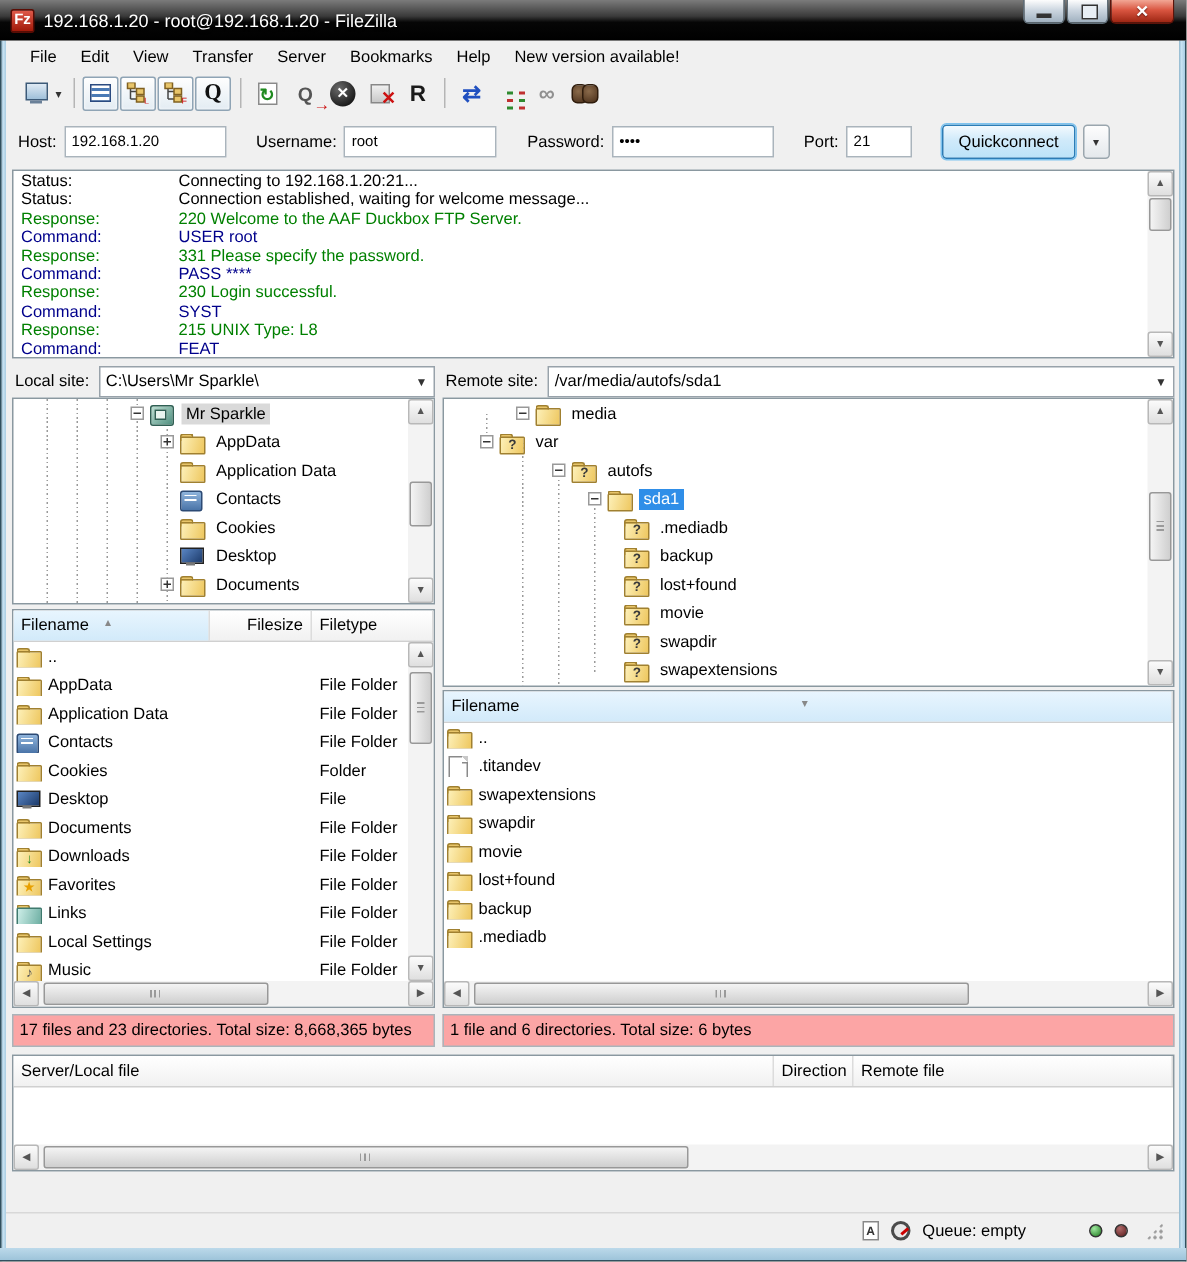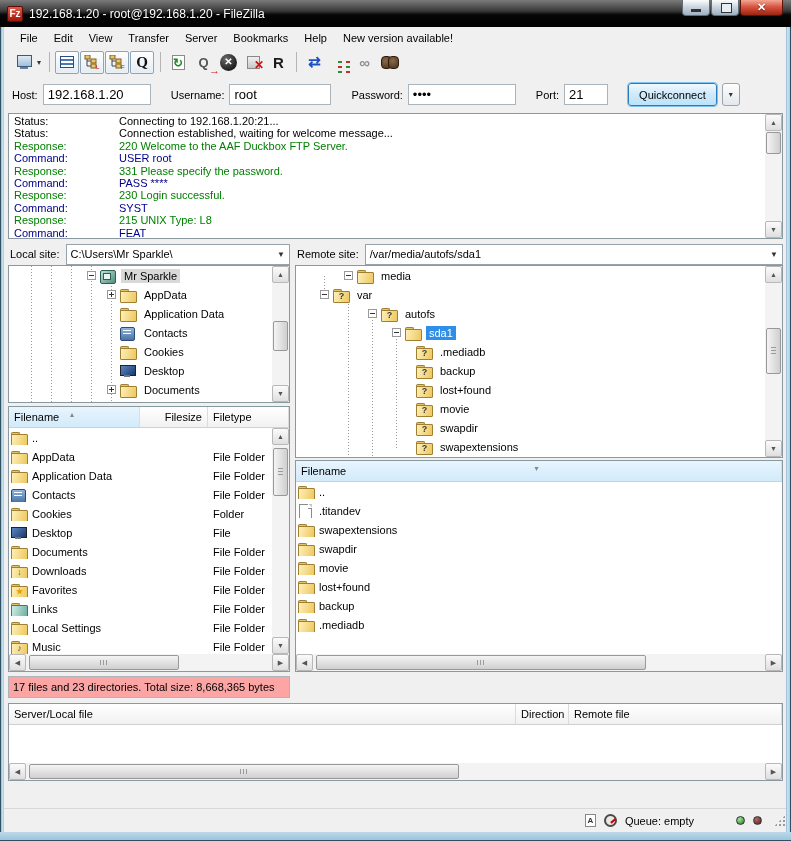--- a/index.html
+++ b/index.html
@@ -59,21 +59,21 @@
     box-shadow:0 5px 0 #c03030, 0 10px 0 #2f8a2f, 8px 0 0 #c03030, 8px 5px 0 #2f8a2f, 8px 10px 0 #c03030;}
   .tb-find::before{ content:"\221E"; font-size:15px; font-weight:bold; color:#909090;}
   .tb-search{ position:relative; width:18px; height:12px;}
   .tb-search::before,.tb-search::after{ content:""; position:absolute; top:0; width:9px; height:11px; border-radius:4px;
     background:radial-gradient(circle at 40% 35%,#8a6a4a,#4a2f1a); border:1px solid #2f1c0c;}
   .tb-search::before{ left:0;} .tb-search::after{ right:0;}
   .mini-tree{ display:block;}
   
   #quickbar{ position:absolute; top:76px; left:4px; right:5px; height:37px; display:flex; align-items:center; padding-left:8px; gap:5px; background:#f0f0f0;}
   #quickbar label{ white-space:nowrap;}
-  #quickbar input{ height:21px; border:1px solid #aab4bc; padding:0 4px; font-family:"Liberation Sans",sans-serif; font-size:13px; background:#fff;}
+  #quickbar input{ height:21px; border:1px solid #aab4bc; padding:0 4px; font-family:"Liberation Sans",sans-serif; font-size:10px; background:#fff;}
   #qc-host{ width:108px;} #qc-user{ width:102px;} #qc-pass{ width:108px;} #qc-port{ width:44px;}
   .qc-btn{ height:23px; padding:0 10px; border:1px solid #2c7cb5; outline:1px solid #7ec3ef; border-radius:3px;
     background:linear-gradient(#f2f9fe,#d0eafa 45%,#bce3f9); font-size:11px; cursor:default;}
   .qc-drop{ width:18px; height:23px; border:1px solid #9aa6ae; border-radius:3px; background:linear-gradient(#fdfdfd,#e4e8ec);
     display:flex; align-items:center; justify-content:center; font-size:8px; color:#333;}
   .gap4{width:10px; flex:none;}
   
   #log{ position:absolute; top:113px; left:8px; width:775px; height:126px; background:#fff; border:1px solid #8a98a0;}
   .logbody{ position:absolute; left:0; top:0; right:17px; bottom:0; overflow:hidden; padding:1px 0 0 5px;}
   .logline{ display:flex; height:12.4px; line-height:12.4px; white-space:nowrap;}
@@ -172,21 +172,21 @@
   #queue{ top:703px; left:8px; width:775px; height:78px;}
   .qc1{ width:507px;} .qc2{ width:53px;} .qc3{ flex:1;}
   #queue .listbody{ right:0; bottom:17px;}
   
   #tabs{ position:absolute; top:782px; left:8px; height:25px; display:flex; align-items:flex-end;}
   .tab{ height:21px; padding:0 13px; line-height:20px; border:1px solid #9a9a9a; border-bottom:none;
     border-radius:3px 3px 0 0; background:linear-gradient(#f6f6f6,#dedede); margin-right:2px; white-space:nowrap;}
   .tab-active{ background:#fff; font-weight:bold; height:24px; line-height:23px;}
   
   #statusbar{ position:absolute; top:808px; left:4px; right:5px; height:24px; border-top:1px solid #d8d8d8;
-    display:flex; align-items:center; justify-content:flex-end; gap:8px; background:#f0f0f0;}
+    display:flex; align-items:center; justify-content:flex-end; padding-right:10px; gap:8px; background:#f0f0f0;}
   .st-datatype{ position:relative; width:11px; height:13px; border:1px solid #888; background:#fff;}
   .st-datatype::after{ content:"A"; position:absolute; left:0; right:0; top:1px; text-align:center; font-size:8px; font-weight:bold; color:#333;}
   .st-gauge{ position:relative; width:13px; height:13px; border:2px solid #4a4a4a; border-radius:50%; background:#e8e8e8;}
   .st-gauge::after{ content:""; position:absolute; left:4px; top:4px; width:6px; height:1.5px; background:#c00; transform:rotate(-40deg);}
   .led{ width:9px; height:9px; border-radius:50%; border:1px solid #333;}
   .led-green{ background:radial-gradient(circle at 35% 30%,#9fe89f,#1f7a1f);}
   .led-red{ background:radial-gradient(circle at 35% 30%,#b06a6a,#5a1c1c);}
   .grip{ width:12px; height:12px; margin-left:4px; background-image:
     radial-gradient(circle,#9a9a9a 1px,transparent 1.2px);
     background-size:4px 4px; background-position:bottom right; clip-path:polygon(100% 0,100% 100%,0 100%);}
@@ -696,20 +696,21 @@
         </div>
       </div>
     <div class="hscroll">
       <span class="sb-btn sb-left">◀</span>
       <span class="hthumb hridged" style="left:20px;width:330px;"></span>
       <span class="sb-btn sb-right">▶</span>
     </div>
   </div>
 
   <div id="localstatus" class="statusbox">17 files and 23 directories. Total size: 8,668,365 bytes</div>
+  <div id="remotestatus" class="statusbox">1 file and 6 directories. Total size: 6 bytes</div>
 
   <div id="queue" class="panel">
     <div class="listhead">
       <span class="hc qc1">Server/Local file</span>
       <span class="hc qc2">Direction</span>
       <span class="hc qc3">Remote file</span>
     </div>
     <div class="listbody"></div>
     <div class="hscroll">
       <span class="sb-btn sb-left">◀</span>

